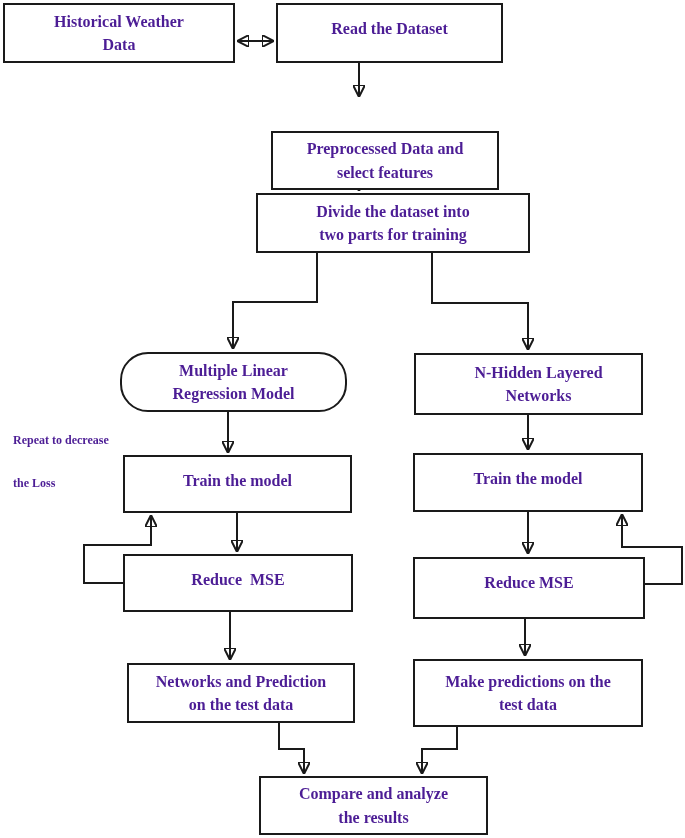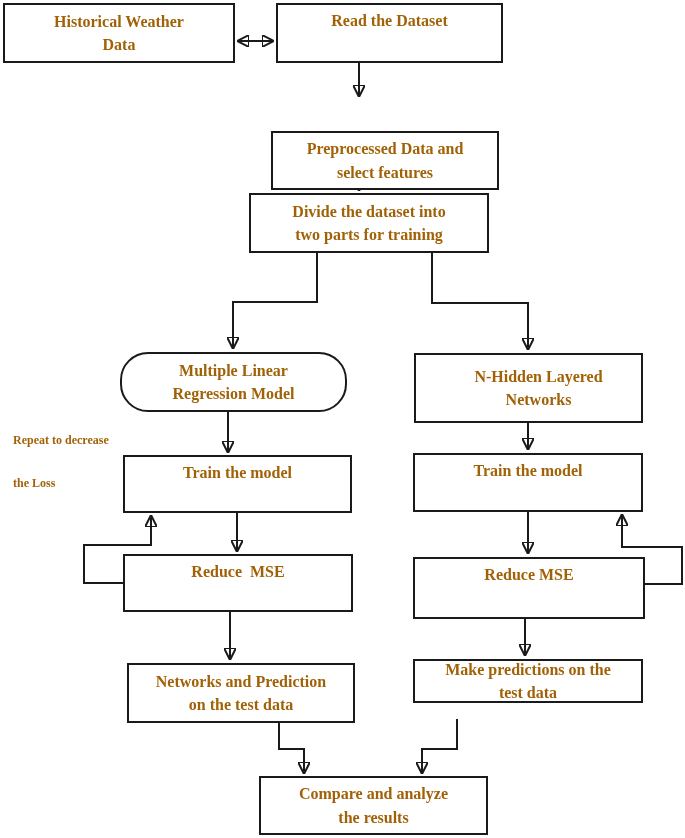--- a/index.html
+++ b/index.html
@@ -6,21 +6,21 @@
     margin: 0;
     padding: 0;
     background: #ffffff;
   }
   .canvas {
     position: relative;
     width: 685px;
     height: 838px;
     background: #ffffff;
     font-family: "Liberation Serif", "DejaVu Serif", serif;
-    color: #a16207;
+    color: #4c1d95;
     overflow: hidden;
   }
   .edges-layer {
     position: absolute;
     left: 0;
     top: 0;
     width: 685px;
     height: 838px;
   }
   .edges-layer path {
@@ -32,21 +32,21 @@
     position: absolute;
     box-sizing: border-box;
     background: #ffffff;
     border: 2px solid #1a1a1a;
     display: flex;
     align-items: center;
     justify-content: center;
   }
   .node.top {
     align-items: flex-start;
-    padding-top: 4px;
+    padding-top: 12px;
   }
   .node .lbl {
     font-weight: 700;
     font-size: 16px;
     line-height: 1.45;
     text-align: center;
     white-space: pre-wrap;
   }
   .note {
     position: absolute;
@@ -91,31 +91,31 @@
 
   <div class="node top" style="left:276px; top:3px; width:227px; height:60px;">
     <span class="lbl">Read the Dataset</span>
   </div>
 
   <div class="node" style="left:271px; top:99px; width:228px; height:59px;margin-top:32px;">
     <span class="lbl">Preprocessed Data and
 select features</span>
   </div>
 
-  <div class="node" style="left:249px; top:193px; width:240px; height:60px;">
+  <div class="node" style="left:256px; top:193px; width:274px; height:60px;">
     <span class="lbl">Divide the dataset into
 two parts for training</span>
   </div>
 
   <div class="node" style="left:120px; top:352px; width:227px; height:60px;border-radius:28px;">
     <span class="lbl">Multiple Linear
 Regression Model</span>
   </div>
 
-  <div class="node" style="left:414px; top:353px; width:229px; height:70px;padding-left:20px;">
+  <div class="node" style="left:414px; top:353px; width:229px; height:62px;padding-left:20px;">
     <span class="lbl">N-Hidden Layered
 Networks</span>
   </div>
 
   <div class="node top" style="left:123px; top:455px; width:229px; height:58px;">
     <span class="lbl">Train the model</span>
   </div>
 
   <div class="node top" style="left:413px; top:453px; width:230px; height:59px;">
     <span class="lbl">Train the model</span>
@@ -127,21 +127,21 @@
 
   <div class="node top" style="left:413px; top:557px; width:232px; height:62px;">
     <span class="lbl">Reduce MSE</span>
   </div>
 
   <div class="node" style="left:127px; top:663px; width:228px; height:60px;">
     <span class="lbl">Networks and Prediction
 on the test data</span>
   </div>
 
-  <div class="node" style="left:413px; top:659px; width:230px; height:44px;">
+  <div class="node" style="left:413px; top:659px; width:230px; height:68px;">
     <span class="lbl">Make predictions on the
 test data</span>
   </div>
 
   <div class="node" style="left:259px; top:776px; width:229px; height:59px;">
     <span class="lbl">Compare and analyze
 the results</span>
   </div>
 
   <div class="note" style="left:13px; top:433px;">Repeat to decrease</div>

